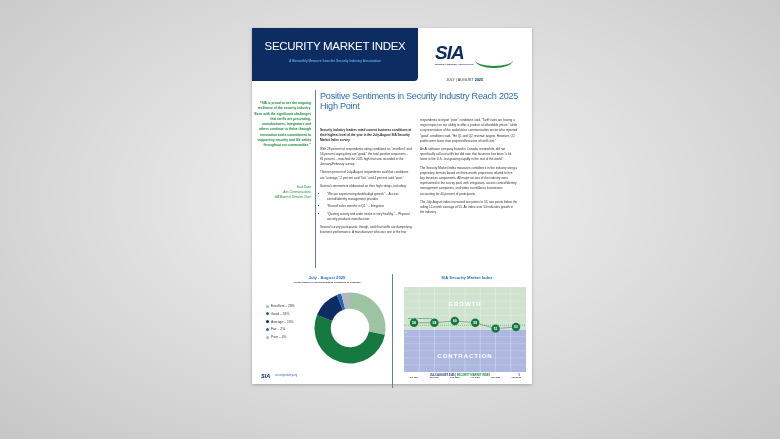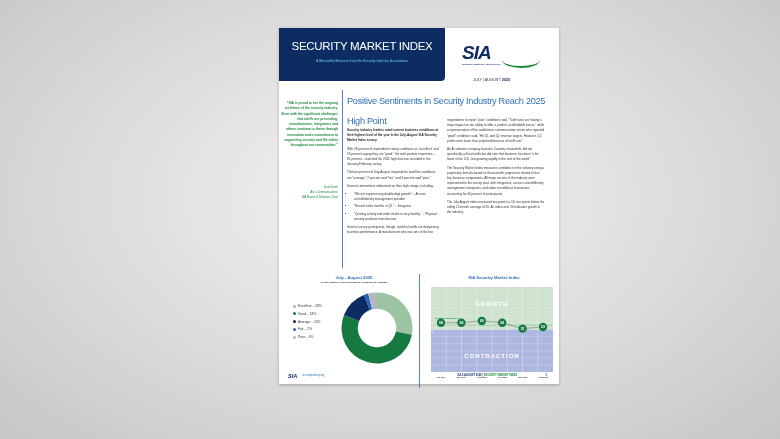--- a/index.html
+++ b/index.html
@@ -1,33 +1,33 @@
 <!DOCTYPE html>
 <html><head>
 <meta charset="utf-8">
 <style>
   html,body{margin:0;padding:0;}
   body{width:780px;height:439px;overflow:hidden;position:relative;
     background:radial-gradient(ellipse at 50% 45%,#f4f4f4 0%,#d9d9d9 60%,#c6c6c6 100%);
     font-family:"Liberation Sans",sans-serif;}
   .page{position:absolute;left:252px;top:28px;width:280px;height:356px;background:#fff;
-    box-shadow:0 1px 3px rgba(0,0,0,.25);margin-left:27px;}
+    box-shadow:0 1px 3px rgba(0,0,0,.25);}
   .banner{position:absolute;left:0;top:0;width:166px;height:53px;background:#0d2d62;border-bottom-right-radius:4px;}
   .banner .t{position:absolute;left:0;width:166px;top:12px;text-align:center;color:#fff;font-size:11.5px;letter-spacing:-.3px;font-family:"Liberation Sans Narrow","Liberation Sans",sans-serif;}
   .banner .s{position:absolute;left:0;width:166px;top:31px;text-align:center;color:#5aa9e0;font-size:3.2px;font-weight:bold;}
   .logo{position:absolute;left:183px;top:14px;width:80px;height:28px;}
   .logo .sia{position:absolute;left:0;top:0;font-size:19px;font-weight:bold;font-style:italic;color:#0d2d62;letter-spacing:-1px;}
   .logo .sub{position:absolute;left:0;top:21px;font-size:2.2px;font-weight:bold;color:#0d2d62;}
   .logo .swoosh{position:absolute;left:40px;top:10px;width:38px;height:14px;border-bottom:2px solid #1a8a3a;border-radius:50%;}
   .date{position:absolute;left:194px;top:50px;font-size:3.8px;color:#333;}
   .date b{color:#0d2d62;}
   .vline{position:absolute;left:63px;top:62px;width:1px;height:178px;background:#5b7fc4;}
   .quote{position:absolute;left:2px;top:73px;width:57px;text-align:right;font-size:3.3px;line-height:5.3px;color:#1a8a3a;font-weight:bold;}
   .attr{position:absolute;left:2px;top:157px;width:57px;text-align:right;font-size:2.9px;line-height:5.2px;color:#1a8a3a;font-style:italic;}
-  .headline{position:absolute;left:68px;top:63px;width:200px;font-size:9.2px;line-height:20px;color:#2f6fb5;letter-spacing:-.3px;font-family:"Liberation Sans Narrow","Liberation Sans",sans-serif;}
+  .headline{position:absolute;left:68px;top:63px;width:200px;font-size:9.2px;line-height:10px;color:#2f6fb5;letter-spacing:-.3px;font-family:"Liberation Sans Narrow","Liberation Sans",sans-serif;}
   .col{position:absolute;font-size:3.1px;line-height:5.2px;color:#333;}
   .col p{margin:0 0 3px 0;}
   .col .lead{font-weight:bold;color:#222;}
   .col ul{margin:0 0 3px 0;padding-left:7px;}
   .col li{margin-bottom:2px;}
   .c1{left:68px;top:100px;width:92px;}
   .c2{left:168px;top:90px;width:98px;}
   .hline{position:absolute;left:140px;top:246px;width:1px;height:114px;background:#5b7fc4;}
   .donut-title{position:absolute;left:20px;top:247px;width:110px;text-align:center;font-size:4.2px;font-weight:bold;color:#2f6fb5;}
   .donut-sub{position:absolute;left:20px;top:253px;width:110px;text-align:center;font-size:2.4px;font-weight:bold;color:#333;}

